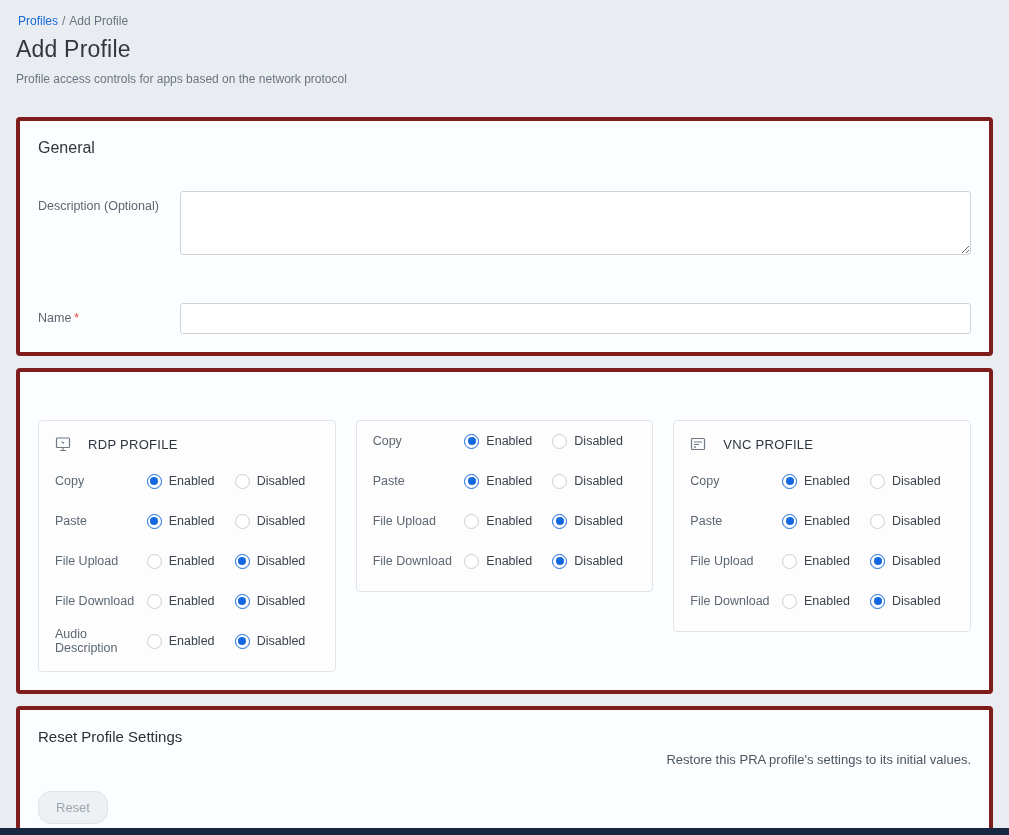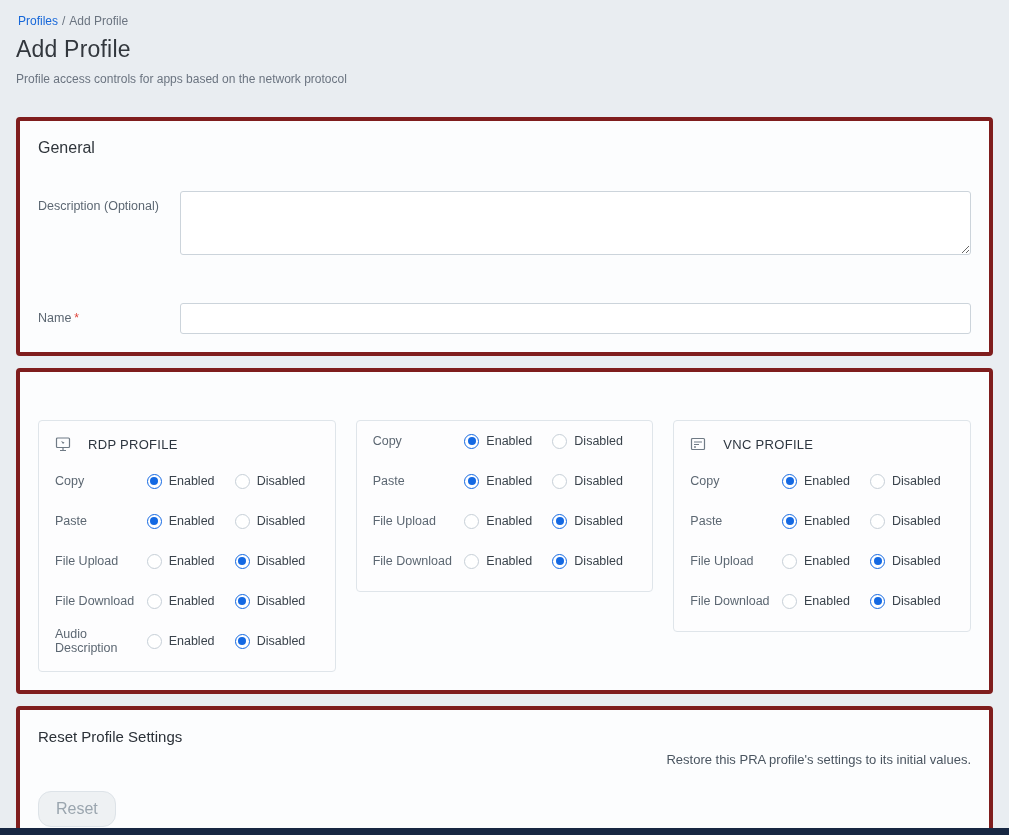--- a/index.html
+++ b/index.html
@@ -90,21 +90,21 @@
   
   .reset-card h2 { font-size: 15px; font-weight: 400; color: #2b3publication138; color: #2b3138; }
   .reset-desc { font-size: 13px; color: #4a5560; margin-top: 7px; text-align: right; }
   .reset-btn {
     margin-top: 24px;
     background: #eef1f3;
     border: 1px solid #dde3e8;
     border-radius: 13px;
     color: #9aa5ae;
     font-family: "Liberation Sans", sans-serif;
-    font-size: 16px;
+    font-size: 13px;
     padding: 8px 17px;
     cursor: default;
   }
 
   
   .bottom-bar {
     position: absolute; left: 0; right: 0; bottom: 0;
     height: 7px; background: #172742;
   }
 </style>

